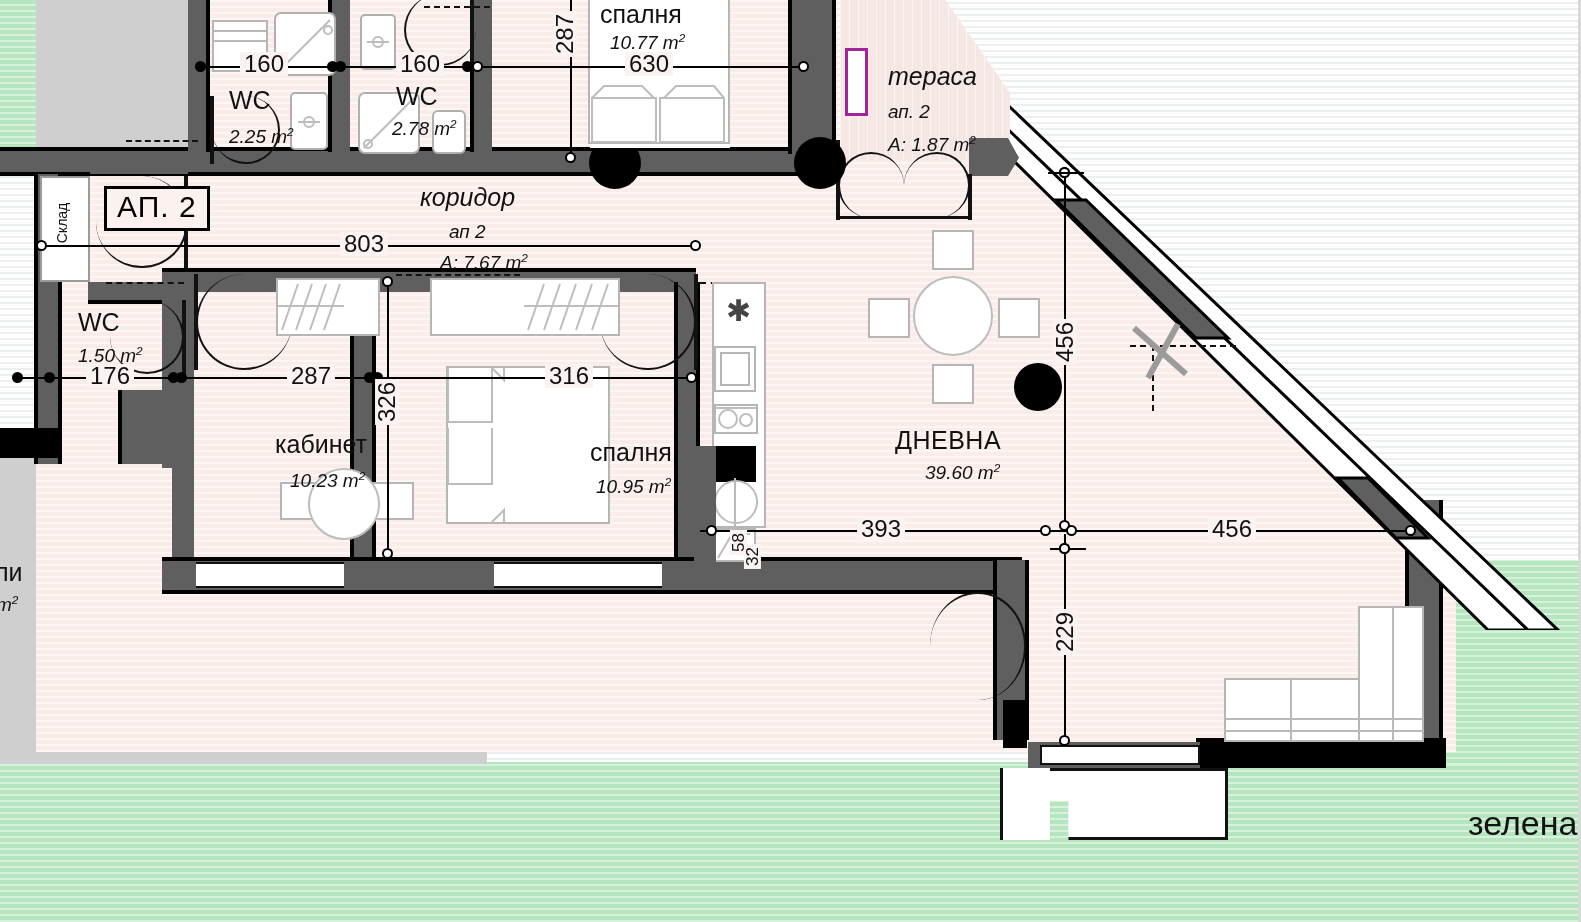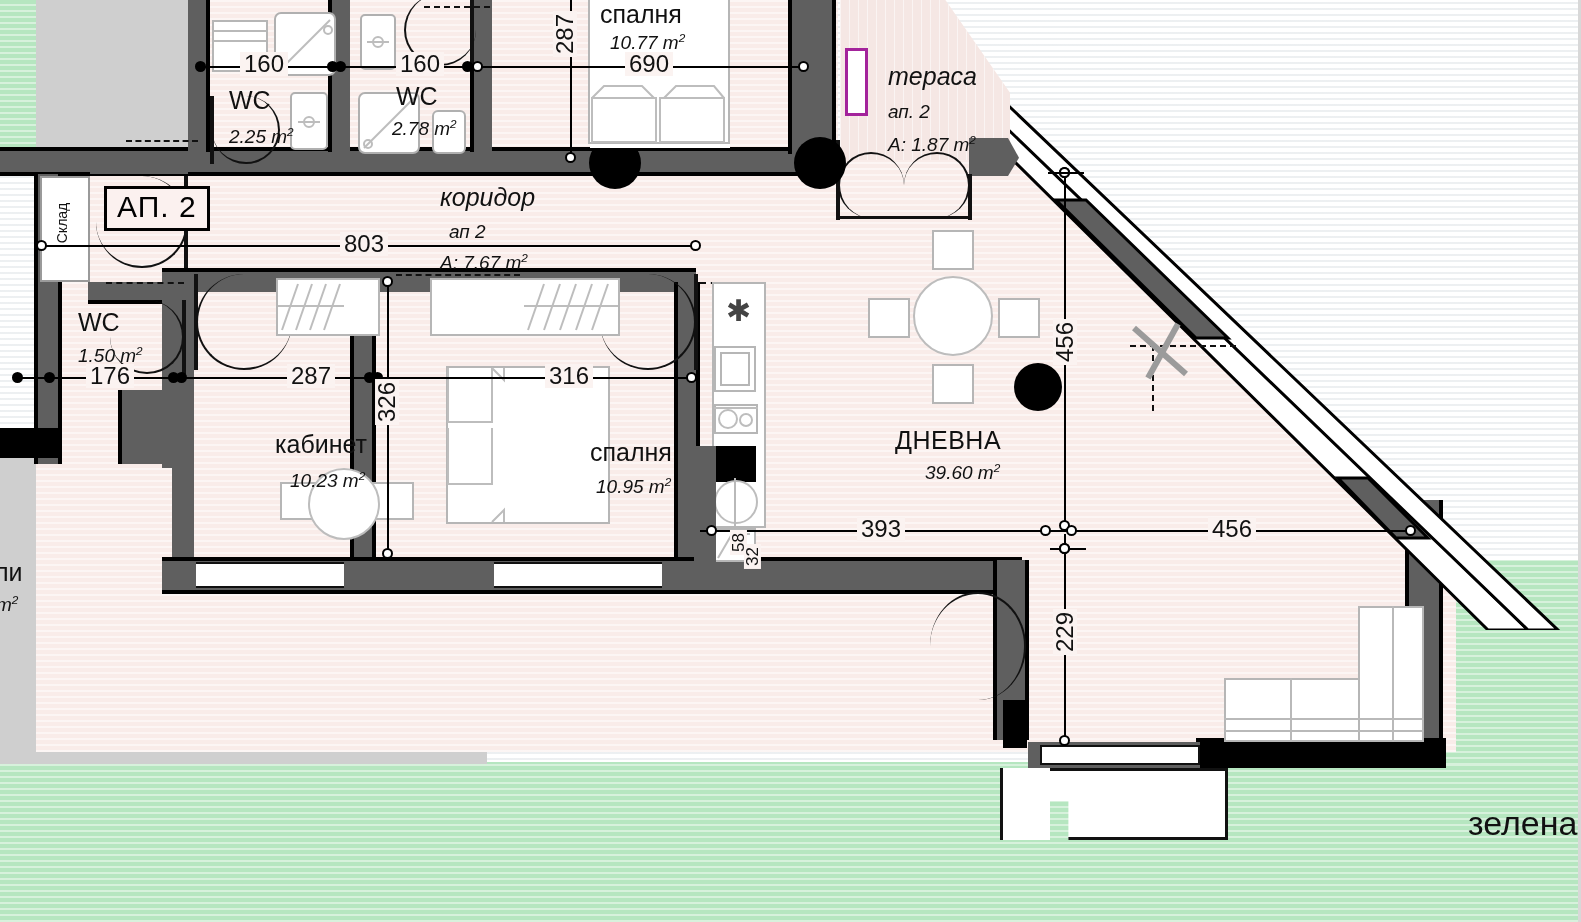--- a/index.html
+++ b/index.html
@@ -362,21 +362,21 @@
   <div class="lbl dim" style="left:240px;top:52px;">160</div>
 
   <div class="dline-h" style="left:340px;top:66px;width:134px;"></div>
   <div class="dnode-f" style="left:335px;top:61px;"></div>
   <div class="dnode-f" style="left:462px;top:61px;"></div>
   <div class="lbl dim" style="left:396px;top:52px;">160</div>
 
   <div class="dline-h" style="left:478px;top:66px;width:326px;"></div>
   <div class="dnode" style="left:472px;top:61px;"></div>
   <div class="dnode" style="left:798px;top:61px;"></div>
-  <div class="lbl dim" style="left:625px;top:52px;">690</div>
+  <div class="lbl dim" style="left:625px;top:52px;">630</div>
 
   <div class="dline-v" style="left:570px;top:0;height:156px;"></div>
   <div class="dnode" style="left:565px;top:152px;"></div>
   <div class="lbl dim-v" style="left:542px;top:22px;">287</div>
 
   <div class="dline-h" style="left:42px;top:245px;width:654px;"></div>
   <div class="dnode" style="left:36px;top:240px;"></div>
   <div class="dnode" style="left:690px;top:240px;"></div>
   <div class="lbl dim" style="left:340px;top:232px;">803</div>
 
@@ -438,21 +438,21 @@
   <div class="lbl room-name" style="left:396px;top:84px;">WC</div>
   <div class="lbl room-area" style="left:392px;top:118px;">
     <span>2.78 m</span><span class="sup">2</span>
   </div>
 
   <div class="lbl room-name" style="left:600px;top:2px;">спалня</div>
   <div class="lbl room-area" style="left:610px;top:32px;">
     <span>10.77 m</span><span class="sup">2</span>
   </div>
 
-  <div class="lbl room-name-i" style="left:440px;top:185px;">коридор</div>
+  <div class="lbl room-name-i" style="left:420px;top:185px;">коридор</div>
   <div class="lbl room-area" style="left:437px;top:222px;margin-left:12px;">ап 2</div>
   <div class="lbl room-area" style="left:440px;top:252px;">
     <span>A: 7.67 m</span><span class="sup">2</span>
   </div>
 
   <div class="lbl room-name" style="left:78px;top:310px;">WC</div>
   <div class="lbl room-area" style="left:78px;top:345px;">
     <span>1.50 m</span><span class="sup">2</span>
   </div>
 

